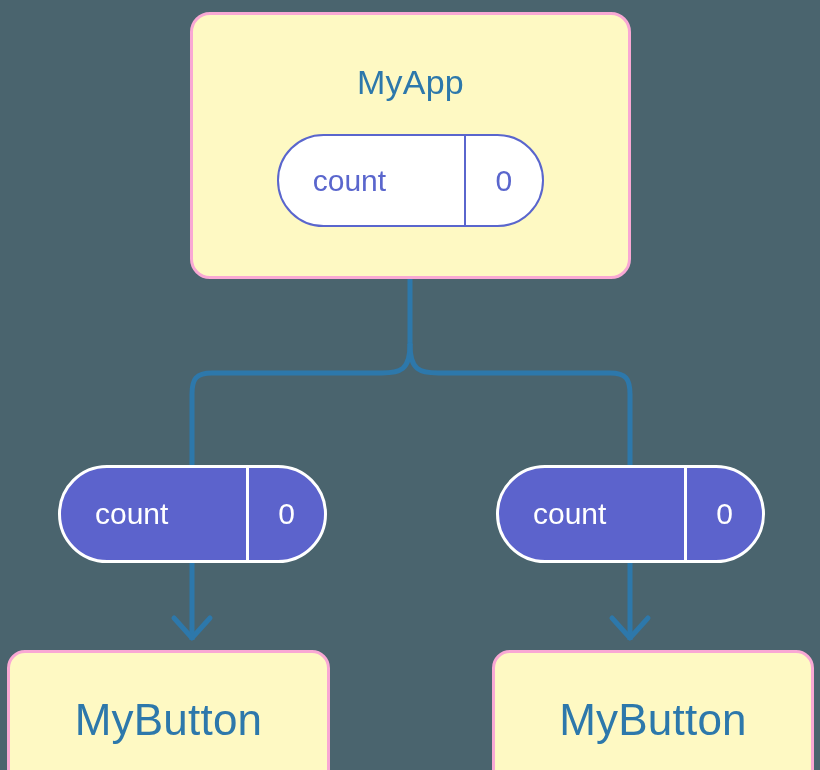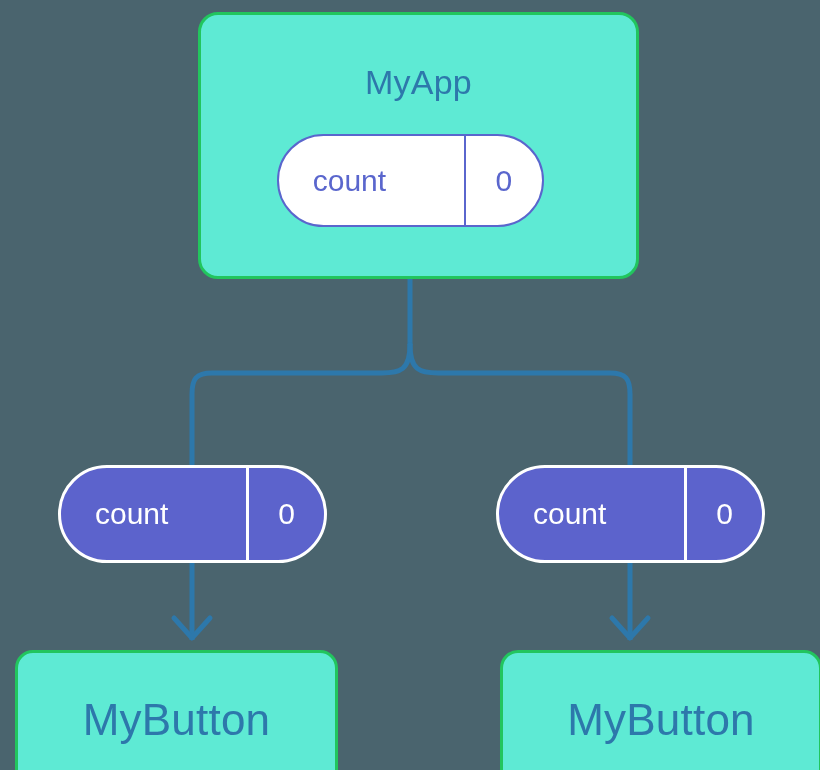--- a/index.html
+++ b/index.html
@@ -24,25 +24,24 @@
     left: 0;
     top: 0;
     width: 820px;
     height: 770px;
     pointer-events: none;
   }
 
   
   .node-box {
     position: absolute;
-    background: #5eead4;
-    border: 3px solid #22c55e;
+    background: #fef9c3;
+    border: 3px solid #f9a8d4;
     border-radius: 16px;
     box-sizing: border-box;
-    margin-left: 8px;
   }
   .node-title {
     color: #2d78ab;
     font-size: 34px;
     font-weight: 400;
     letter-spacing: 0.2px;
     text-align: center;
     white-space: nowrap;
   }
 

